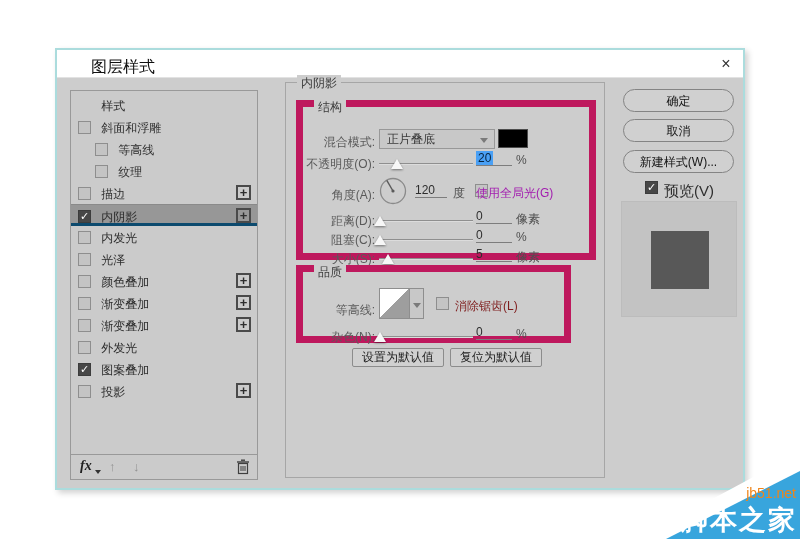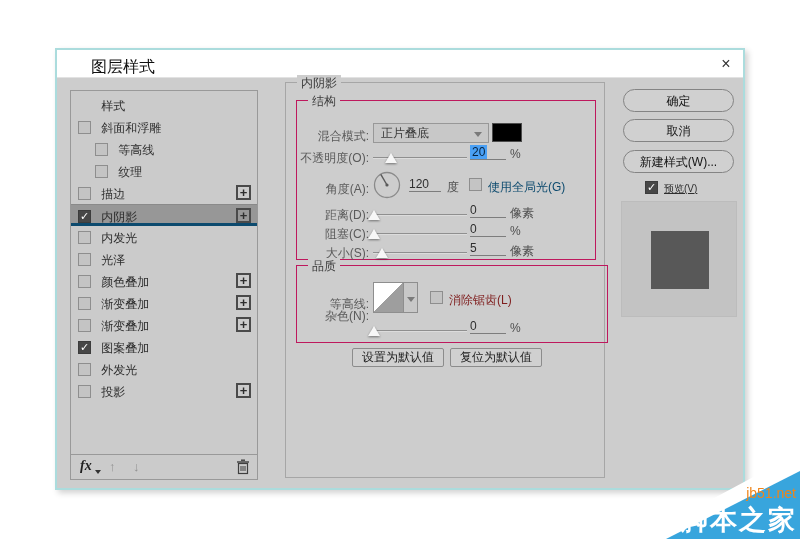--- a/index.html
+++ b/index.html
@@ -70,23 +70,23 @@
   .arrow-ic { position:absolute; top:4px; font-size:13px; font-weight:bold; color:#929292; }
   .up-pos { left:38px; } .down-pos { left:62px; }
   .trash-ic { position:absolute; right:7px; top:4px; }
 
   
   .main { position:absolute; left:228px; top:32px; width:320px; height:396px; border:1px solid #a6a6a6; }
   .legend {
     position:absolute; top:-8px; left:11px; background:#cdcdcd; padding:0 4px;
     font-size:12px; color:#3c3c3c;
   }
-  .fieldset { position:absolute; border:1px solid #be185d; }
+  .fieldset { position:absolute; border:7px solid #be185d; }
   .fs-structure { left:10px; top:17px; width:300px; height:160px; }
-  .fs-quality  { left:10px; top:182px; width:312px; height:78px; }
+  .fs-quality  { left:10px; top:182px; width:275px; height:78px; }
 
   .flabel { position:absolute; width:72px; text-align:right; font-size:12px; color:#5a5a5a; white-space:nowrap; }
   .funit  { position:absolute; font-size:12px; color:#4f4f4f; }
   .vfield {
     position:absolute; width:36px; height:15px; border-bottom:1px solid #7d7d7d;
     font-size:12px; color:#2e2e2e; line-height:14px;
   }
   .vfield .sel { background:#4aa0f5; color:#06233f; padding:0 2px; }
 
   .dropdown {
@@ -128,21 +128,21 @@
     border-radius:2px; background:#d0d0d0; font-size:12px; color:#222; line-height:17px;
   }
 
   
   .pill {
     position:absolute; left:566px; width:111px; height:23px;
     border:1px solid #848484; border-radius:12px; background:#d0d0d0;
     font-size:12px; color:#141414; text-align:center; line-height:21px;
   }
   .preview-row-cb { position:absolute; left:588px; top:131px; }
-  .preview-label { position:absolute; left:607px; top:132px; font-size:10px; color:#2e2e2e;text-decoration:underline; }
+  .preview-label { position:absolute; left:607px; top:132px; font-size:15px; color:#2e2e2e; }
   .preview-box {
     position:absolute; left:564px; top:151px; width:116px; height:116px;
     background:#c3c3c3; border:1px solid #bcbcbc;
   }
   .preview-inner { position:absolute; left:29px; top:29px; width:58px; height:58px; background:#585858; }
 
   
   .watermark { position:absolute; right:0; bottom:0; width:180px; height:95px; z-index:20; }
 </style>
 </head>
@@ -201,26 +201,26 @@
         <span class="cb"></span>
         <span class="side-label">渐变叠加</span>
         <span class="plusbtn">+</span>
       </div>
       <div class="side-row">
         <span class="cb"></span>
         <span class="side-label">渐变叠加</span>
         <span class="plusbtn">+</span>
       </div>
       <div class="side-row">
+        <span class="cb"></span>
+        <span class="side-label">外发光</span>
+      </div>
+      <div class="side-row">
         <span class="cb checked">✓</span>
         <span class="side-label">图案叠加</span>
-      </div>
-      <div class="side-row">
-        <span class="cb"></span>
-        <span class="side-label">外发光</span>
       </div>
       <div class="side-row">
         <span class="cb"></span>
         <span class="side-label">投影</span>
         <span class="plusbtn">+</span>
       </div>
 
     </div>
 
     <div class="side-footer">
@@ -264,21 +264,21 @@
       <span class="dial" style="left:76px;top:70px">
         <svg width="28" height="28" viewBox="0 0 28 28">
           <circle cx="14" cy="14" r="12.5" fill="#cdcdcd" stroke="#8a8a8a" stroke-width="1.3"></circle>
           <line x1="14" y1="14" x2="7.8" y2="3.3" stroke="#5a5a5a" stroke-width="1.4"></line>
           <circle cx="14" cy="14" r="1.6" fill="#5a5a5a"></circle>
         </svg>
       </span>
       <span class="vfield" style="left:112px;top:76px;width:32px"><span>120</span></span>
       <span class="funit" style="left:150px;top:78px">度</span>
       <span class="cb" style="position:absolute;left:172px;top:77px;margin:0"></span>
-      <span class="funit" style="left:191px;top:78px;color:#0c4a6e">使用全局光(G)</span>
+      <span class="funit" style="left:173px;top:78px;color:#a21caf">使用全局光(G)</span>
 
       <span class="flabel" style="left:0;top:106px">距离(D):</span>
       <span class="track" style="left:76px;top:113px;width:94px"></span>
       <span class="thumb" style="left:71px;top:109px"></span>
       <span class="vfield" style="left:173px;top:102px"><span>0</span></span>
       <span class="funit" style="left:213px;top:104px">像素</span>
 
       <span class="flabel" style="left:0;top:125px">阻塞(C):</span>
       <span class="track" style="left:76px;top:132px;width:94px"></span>
       <span class="thumb" style="left:71px;top:128px"></span>
@@ -294,21 +294,21 @@
 
     <div class="fieldset fs-quality">
       <span class="legend">品质</span>
 
       <span class="flabel" style="left:0;top:30px">等高线:</span>
       <span class="contour-thumb" style="left:76px;top:16px"></span>
       <span class="contour-arrow" style="left:107px;top:16px"></span>
       <span class="cb" style="position:absolute;left:133px;top:25px;margin:0"></span>
       <span class="funit" style="left:152px;top:26px;color:#7f1d1d">消除锯齿(L)</span>
 
-      <span class="flabel" style="left:0;top:42px">杂色(N):</span>
+      <span class="flabel" style="left:0;top:57px">杂色(N):</span>
       <span class="track" style="left:76px;top:64px;width:94px"></span>
       <span class="thumb" style="left:71px;top:60px"></span>
       <span class="vfield" style="left:173px;top:53px"><span>0</span></span>
       <span class="funit" style="left:213px;top:55px">%</span>
     </div>
 
     <button class="def-btn" style="left:66px;top:265px">设置为默认值</button>
     <button class="def-btn" style="left:164px;top:265px">复位为默认值</button>
   </div>
 

